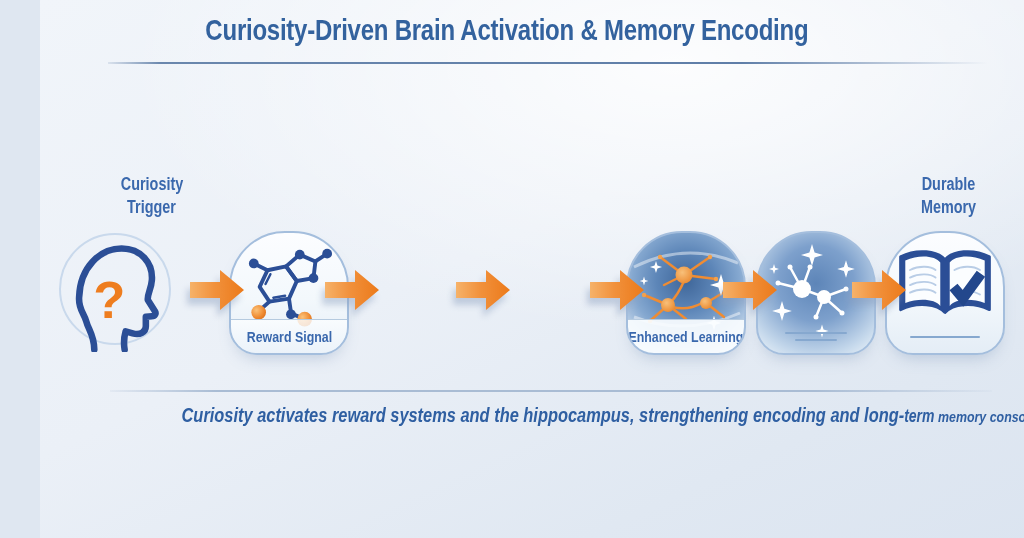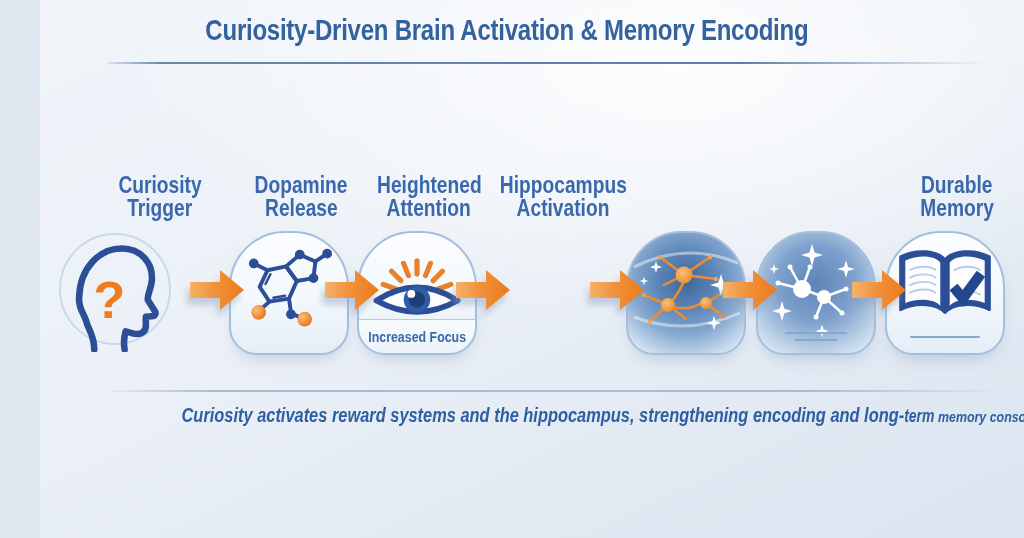--- a/index.html
+++ b/index.html
@@ -12,22 +12,22 @@
     margin-left: 40px;
   }
   .cond{display:inline-block;transform:scaleX(.8);transform-origin:center;white-space:nowrap;}
   
   .title{position:absolute;top:13px;left:0;right:90px;text-align:center;
     font-size:30px;font-weight:bold;color:#33629e;letter-spacing:-.3px;}
   .title-divider{position:absolute;top:62px;left:68px;width:880px;height:2px;
     background:linear-gradient(90deg,rgba(95,126,168,.15) 0%,#6a87ad 6%,#5f7ea8 72%,rgba(110,140,175,0) 100%);}
   
   .stage{position:absolute;top:0;width:170px;height:390px;}
-  .stage-label{position:absolute;top:173px;left:12px;width:170px;text-align:center;
-    font-size:24px;line-height:23px;font-weight:bold;color:#3a68ad;}
+  .stage-label{position:absolute;top:173px;left:4px;width:170px;text-align:center;
+    font-size:18px;line-height:23px;font-weight:bold;color:#3a68ad;}
   .blob{position:absolute;top:231px;left:25px;width:120px;height:124px;
     border:2px solid #a4bedd;border-radius:56px 56px 28px 28px;box-sizing:border-box;
     background:linear-gradient(180deg,#fcfdff 0%,#f3f8fc 55%,#e4edf6 100%);
     box-shadow:0 9px 16px -7px rgba(100,130,170,.35);overflow:hidden;}
   .blob.dark5{background:radial-gradient(circle at 50% 40%,#3f6699 0%,#5d86b8 32%,#85a8d0 58%,#d4e2f1 88%,#ecf2f9 100%);}
   .blob.dark6{background:radial-gradient(circle at 50% 42%,#5d85b8 0%,#7da0cc 42%,#c6d9ec 80%,#ecf3f9 100%);}
   .blob .icon{position:absolute;top:5px;left:50%;transform:translateX(-50%);}
   .blob .icon-full{position:absolute;top:0;left:0;}
   .band{position:absolute;left:0;right:0;bottom:0;height:33px;
     display:flex;align-items:center;justify-content:center;flex-direction:column;
@@ -93,77 +93,48 @@
       <span class="cond">Trigger</span>
     </div>
     <div class="ring"></div>
     <svg class="head-svg" width="96" height="114" viewBox="0 0 95 112">
       <path d="M28,110 C28,96 22,90 20,82 C18,74 12,70 13,58 C14,28 34,10 55,10 C74,10 86,24 85,41 C84.5,50 80,56 81,61 L88,72 C89.5,74.5 88,77 85,77 L79,77.5 L79,87 C79,93 73,96 66,94 L59,92 C57,99 57,104 58,110" fill="none" stroke="#2b4e96" stroke-width="6.5" stroke-linecap="round" stroke-linejoin="round"></path>
       <text x="27" y="79" font-size="52" font-weight="bold" fill="#ee7d1f" font-family="Liberation Sans, sans-serif">?</text>
     </svg>
   </div>
 
   <div class="stage" style="left:164px">
-    <div class="stage-label">
-      <span class="cond">Dopamine</span><br>
-      <span class="cond">Release</span>
-    </div>
     <div class="blob">
       <svg class="icon" width="104" height="90" viewBox="0 0 100 92">
         <g fill="none" stroke="#2b4e96" stroke-width="4" stroke-linecap="round" stroke-linejoin="round">
           <path d="M20,50 L28,33 L47,29 L58,44 L50,62 L30,65 Z"></path>
           <path d="M47,29 L58,44 L75,41 L77,24 L61,17 Z"></path>
           <path d="M28,33 L14,26 M77,24 L89,16 M50,62 L52,76 M30,65 L20,74 M52,77 L64,82" stroke-width="4"></path>
           <path d="M26,47 L31,37 M34,61 L46,59" stroke-width="2.5"></path>
         </g>
         <g fill="#2b4e96">
           <circle cx="14" cy="26" r="5"></circle>
             <circle cx="61" cy="17" r="5"></circle>
           <circle cx="89" cy="16" r="5"></circle>
             <circle cx="75" cy="41" r="5"></circle>
             <circle cx="52" cy="78" r="5"></circle>
         </g>
         <circle cx="19" cy="76" r="7.5" fill="url(#gradSphere)"></circle>
         <circle cx="66" cy="83" r="7.5" fill="url(#gradSphere)"></circle>
       </svg>
+      <div class="band">
+        <span class="sub cond">Reward Signal</span>
+      </div>
     </div>
   </div>
 
   <div class="stage" style="left:292px">
-    <div class="stage-label">
-      <span class="cond">Heightened</span><br>
-      <span class="cond">Attention</span>
-    </div>
-    <div class="blob">
-      <svg class="icon" width="108" height="90" viewBox="0 0 110 95">
-        <g stroke="#e8822a" stroke-width="5.5" stroke-linecap="round">
-          <line x1="32.5" y1="53.8" x2="19.3" y2="49.0"></line>
-          <line x1="38.0" y1="45.0" x2="28.1" y2="35.1"></line>
-          <line x1="46.0" y1="39.7" x2="40.8" y2="26.8"></line>
-          <line x1="55" y1="38" x2="55" y2="24"></line>
-          <line x1="64.0" y1="39.7" x2="69.2" y2="26.8"></line>
-          <line x1="72.0" y1="45.0" x2="81.9" y2="35.1"></line>
-          <line x1="77.6" y1="53.8" x2="90.7" y2="49.0"></line>
-        </g>
-        <path d="M12,66 Q55,38 98,66 Q55,90 12,66 Z" fill="#fdfeff" stroke="#2b4e96" stroke-width="6" stroke-linejoin="round"></path>
-        <circle cx="55" cy="65" r="14" fill="#2e5ca6"></circle>
-        <circle cx="55" cy="65" r="8.5" fill="#1d3f78"></circle>
-        <circle cx="49" cy="59" r="4.2" fill="#ffffff"></circle>
-      </svg>
-      <div class="band">
-        <span class="sub cond">Increased Focus</span>
-      </div>
-    </div>
   </div>
 
   <div class="stage" style="left:426px">
-    <div class="stage-label">
-      <span class="cond">Hippocampus</span><br>
-      <span class="cond">Activation</span>
-    </div>
   </div>
 
   <div class="stage" style="left:561px">
     <div class="blob dark5">
       <svg class="icon-full" width="116" height="122" viewBox="0 0 116 122">
         <g fill="none" stroke="rgba(255,255,255,.45)" stroke-width="3">
           <path d="M6,34 Q58,8 110,30"></path>
             <path d="M6,84 Q58,104 112,80"></path>
         </g>
         <g fill="none" stroke="#ef8c33" stroke-width="2.5" stroke-linecap="round">
@@ -188,20 +159,23 @@
             <circle cx="98" cy="58" r="2.2"></circle>
         </g>
         <circle cx="56" cy="42" r="8.5" fill="url(#gradSoma)"></circle>
         <circle cx="40" cy="72" r="7" fill="url(#gradSoma)"></circle>
         <circle cx="78" cy="70" r="6" fill="url(#gradSoma)"></circle>
         <use href="#sparkle4" transform="translate(93,52)"></use>
         <use href="#sparkle4" transform="translate(28,34) scale(0.55)"></use>
         <use href="#sparkle4" transform="translate(86,90) scale(0.65)"></use>
         <use href="#sparkle4" transform="translate(16,48) scale(0.4)"></use>
       </svg>
+      <div class="band" style="background:rgba(250,253,255,.92)">
+        <span class="sub cond">Enhanced Learning</span>
+      </div>
     </div>
   </div>
 
   <div class="stage" style="left:691px">
     <div class="blob dark6">
       <svg class="icon-full" width="116" height="122" viewBox="0 0 116 122">
         <g fill="none" stroke="#ffffff" stroke-width="2.5" stroke-linecap="round">
           <path d="M44,56 L66,64"></path>
           <path d="M44,56 L20,50"></path>
             <path d="M44,56 L32,34"></path>

